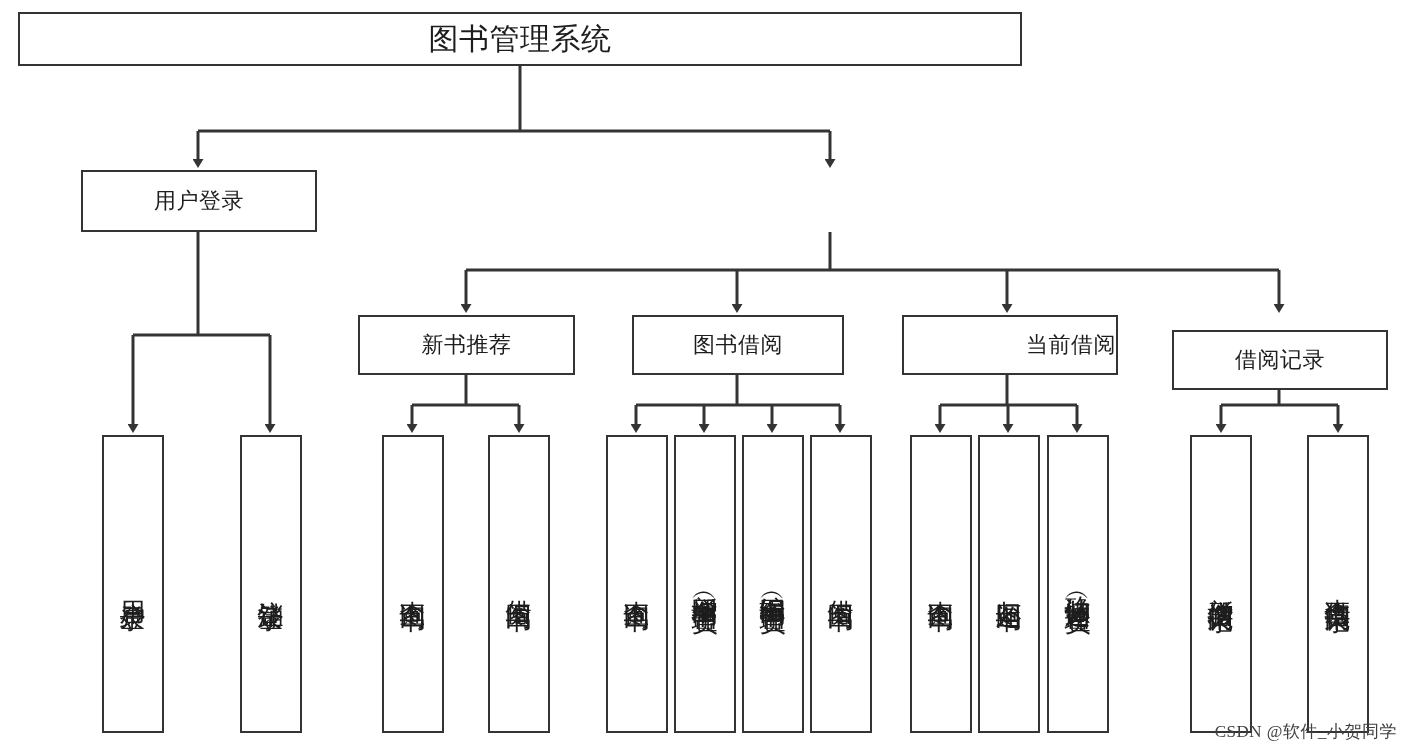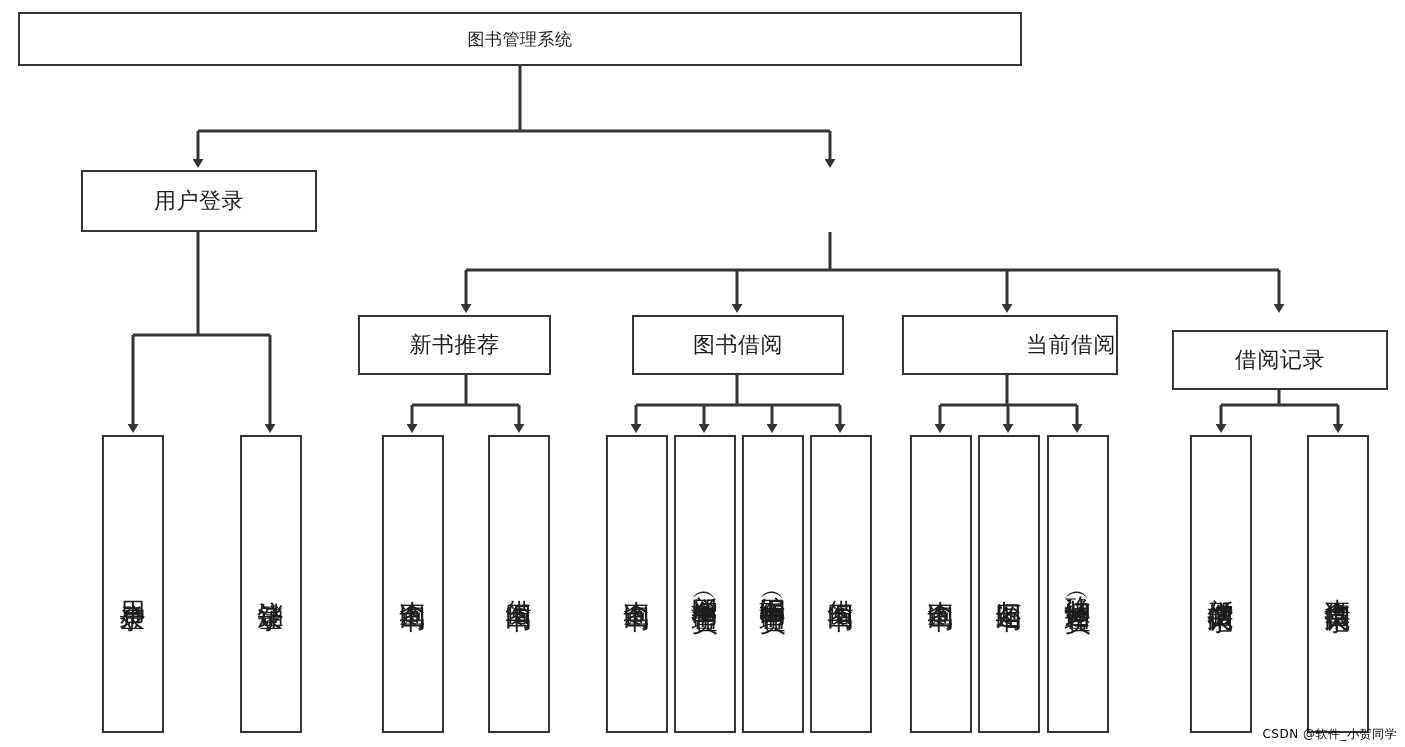--- a/index.html
+++ b/index.html
@@ -42,44 +42,45 @@
     text-align: center;
     line-height: 1.18;
     white-space: nowrap;
   }
   
   .node.horiz .node-label {
     font-size: 22px;
     letter-spacing: 0.5px;
   }
   .node.root .node-label {
-    font-size: 17px;
+    font-size: 30px;
   }
   
   .node.vert {
     align-items: center;
     justify-content: center;
   }
   .node.vert .node-label {
     writing-mode: vertical-rl;
     text-orientation: upright;
     font-size: 26px;
     line-height: 1.0;
     letter-spacing: 2px;
     white-space: nowrap;
   }
   #watermark {
     position: absolute;
     right: 8px;
     bottom: 4px;
-    font-size: 12px;
-    color: #000000;
+    font-size: 17px;
+    color: #404040;
     white-space: nowrap;
     z-index: 5;
     letter-spacing: 0.5px;
+    font-family: Liberation Serif, serif;
   }
 </style>
 </head>
 <body>
 
 <div id="diagram-root">
 
   <svg id="edge-layer" viewBox="0 0 1405 747" width="1405" height="747" xmlns="http://www.w3.org/2000/svg">
     <defs>
       <marker id="arrow" markerWidth="9" markerHeight="11" refX="1" refY="5.5" orient="auto" markerUnits="userSpaceOnUse">
@@ -131,21 +132,21 @@
   </svg>
 
   <div class="node root horiz" style="left:18px; top:12px; width:1004px; height:54px;">
     <span class="node-label">图书管理系统</span>
   </div>
 
   <div class="node horiz" style="left:81px; top:170px; width:236px; height:62px;">
     <span class="node-label">用户登录</span>
   </div>
 
-  <div class="node horiz" style="left:358px; top:315px; width:193px; height:60px;">
+  <div class="node horiz" style="left:358px; top:315px; width:217px; height:60px;">
     <span class="node-label">新书推荐</span>
   </div>
   <div class="node horiz" style="left:632px; top:315px; width:212px; height:60px;">
     <span class="node-label">图书借阅</span>
   </div>
   <div class="node horiz" style="left:902px; top:315px; width:216px; height:60px;justify-content:flex-end;">
     <span class="node-label">当前借阅</span>
   </div>
   <div class="node horiz" style="left:1172px; top:330px; width:216px; height:60px;">
     <span class="node-label">借阅记录</span>

